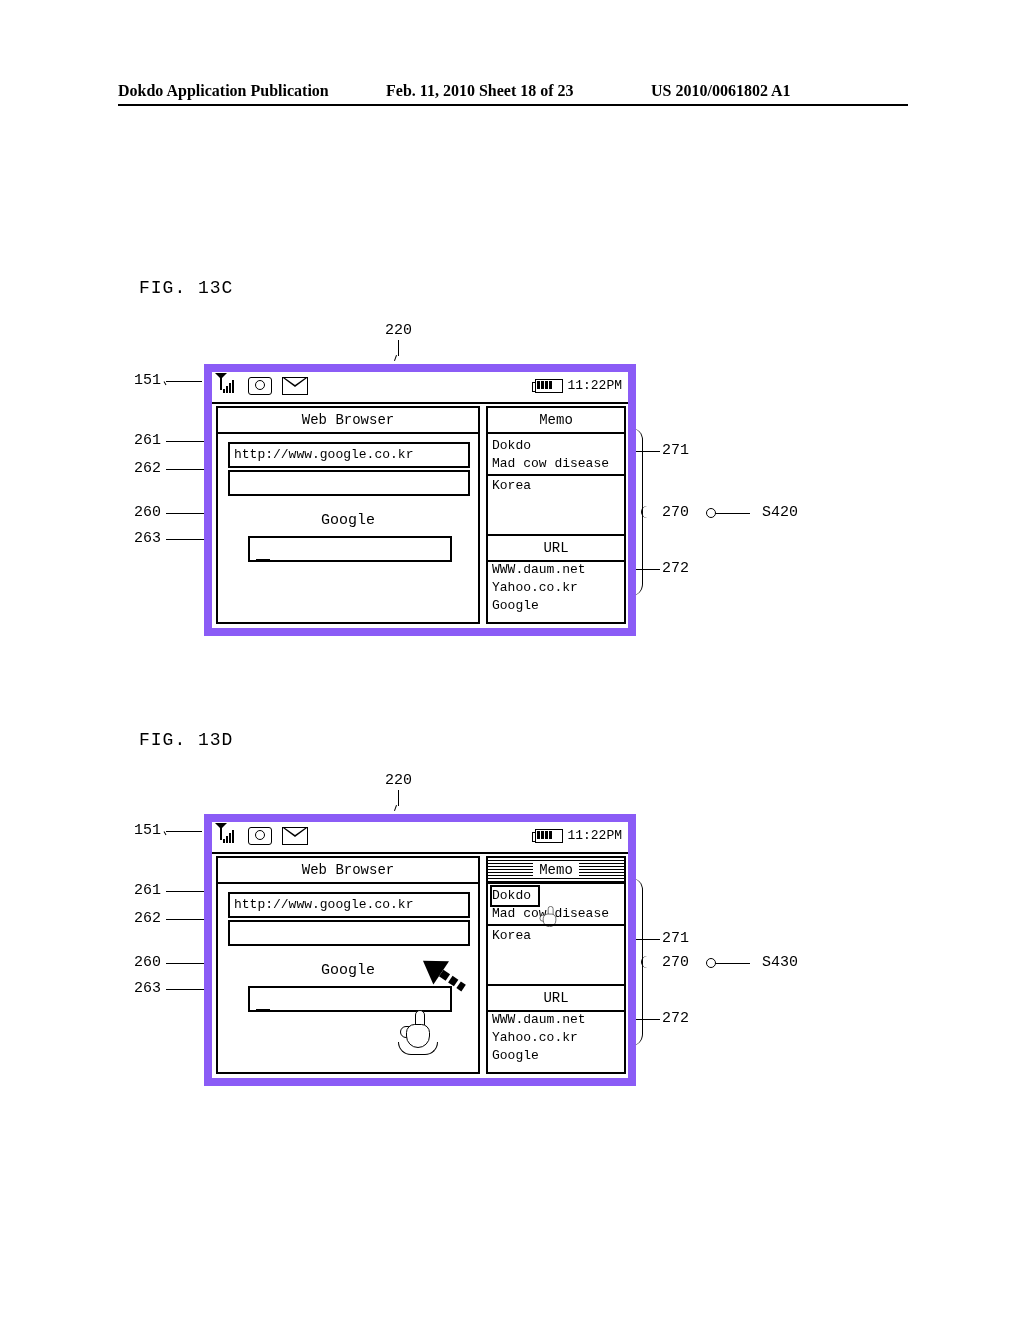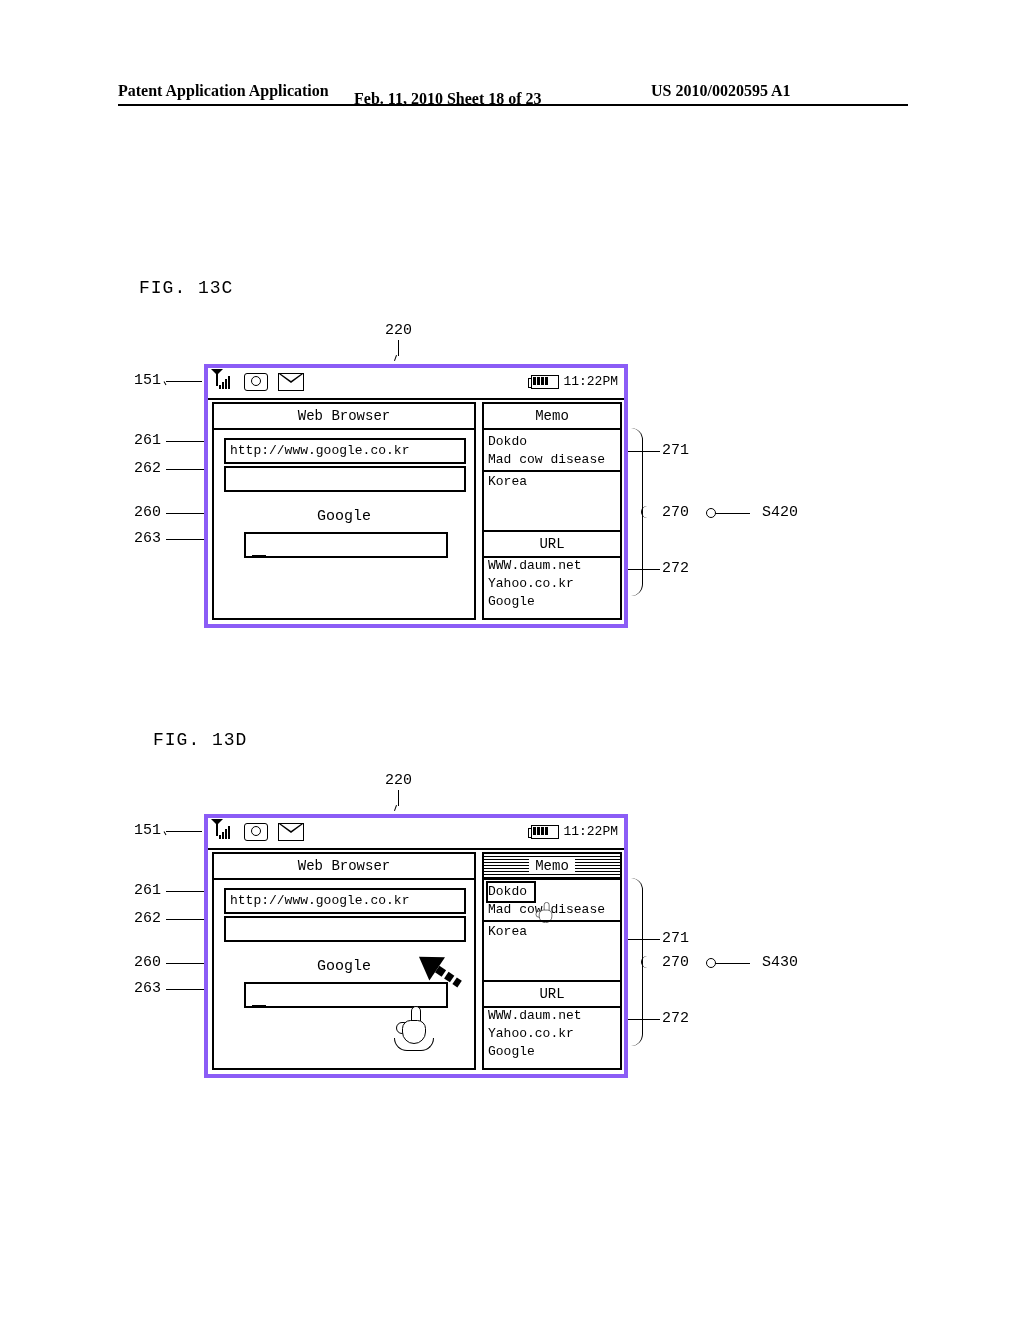--- a/index.html
+++ b/index.html
@@ -25,49 +25,49 @@
     width: 790px;
     border-top: 2px solid #000;
   }
   .header-text {
     position: absolute;
     top: 82px;
     font-weight: bold;
     font-size: 16px;
   }
   .ht-left  { left: 118px; }
-  .ht-mid   { left: 354px; margin-top: 8px; }
+  .ht-mid   { left: 386px; }
   .ht-right { left: 651px; }
 
   .fig-label {
     position: absolute;
     font-family: "Courier New", monospace;
     font-size: 18px;
     letter-spacing: 1px;
   }
   .figA { top: 278px; left: 139px; text-align: center; }
-  .figB { top: 730px; left: 139px; margin-left: 14px; }
+  .figB { top: 730px; left: 139px; }
 
   .figure-block {
     position: absolute;
     left: 132px;
     width: 760px;
     height: 320px;
   }
   .fb-1 { top: 332px; }
   .fb-2 { top: 782px; }
 
   
   .phone {
     position: absolute;
     top: 32px;
     left: 72px;
     width: 416px;
     height: 256px;
-    border: 4px solid #8b5cf6;
+    border: 8px solid #8b5cf6;
     background: #fff;
   }
   .statusbar {
     position: absolute;
     top: 0; left: 0; right: 0;
     height: 30px;
     border-bottom: 2px solid #000;
   }
   .sb-icons-left {
     position: absolute;
@@ -274,23 +274,23 @@
     background:#fff; padding:0 6px;
   }
 
   .lead-tick { position:absolute; height:6px; border-left:1px solid #000; }
 
 </style>
 </head>
 <body>
 <div class="page">
 
-  <div class="header-text ht-left">Patent Application Application</div>
+  <div class="header-text ht-left">Dokdo Application Publication</div>
   <div class="header-text ht-mid">Feb. 11, 2010  Sheet 18 of 23</div>
-  <div class="header-text ht-right">US 2010/0020595 A1</div>
+  <div class="header-text ht-right">US 2010/0061802 A1</div>
   <div class="header-rule"></div>
 
   <div class="fig-label figA">FIG. 13C</div>
 
   <div class="figure-block fb-1">
 
     <div class="callout" style="top:-10px; left:253px;">220</div>
     <div class="lead-v" style="top:8px; left:266px; height:16px;"></div>
     <div class="lead-tick" style="top:23px; left:263px; transform:rotate(20deg);"></div>
 

